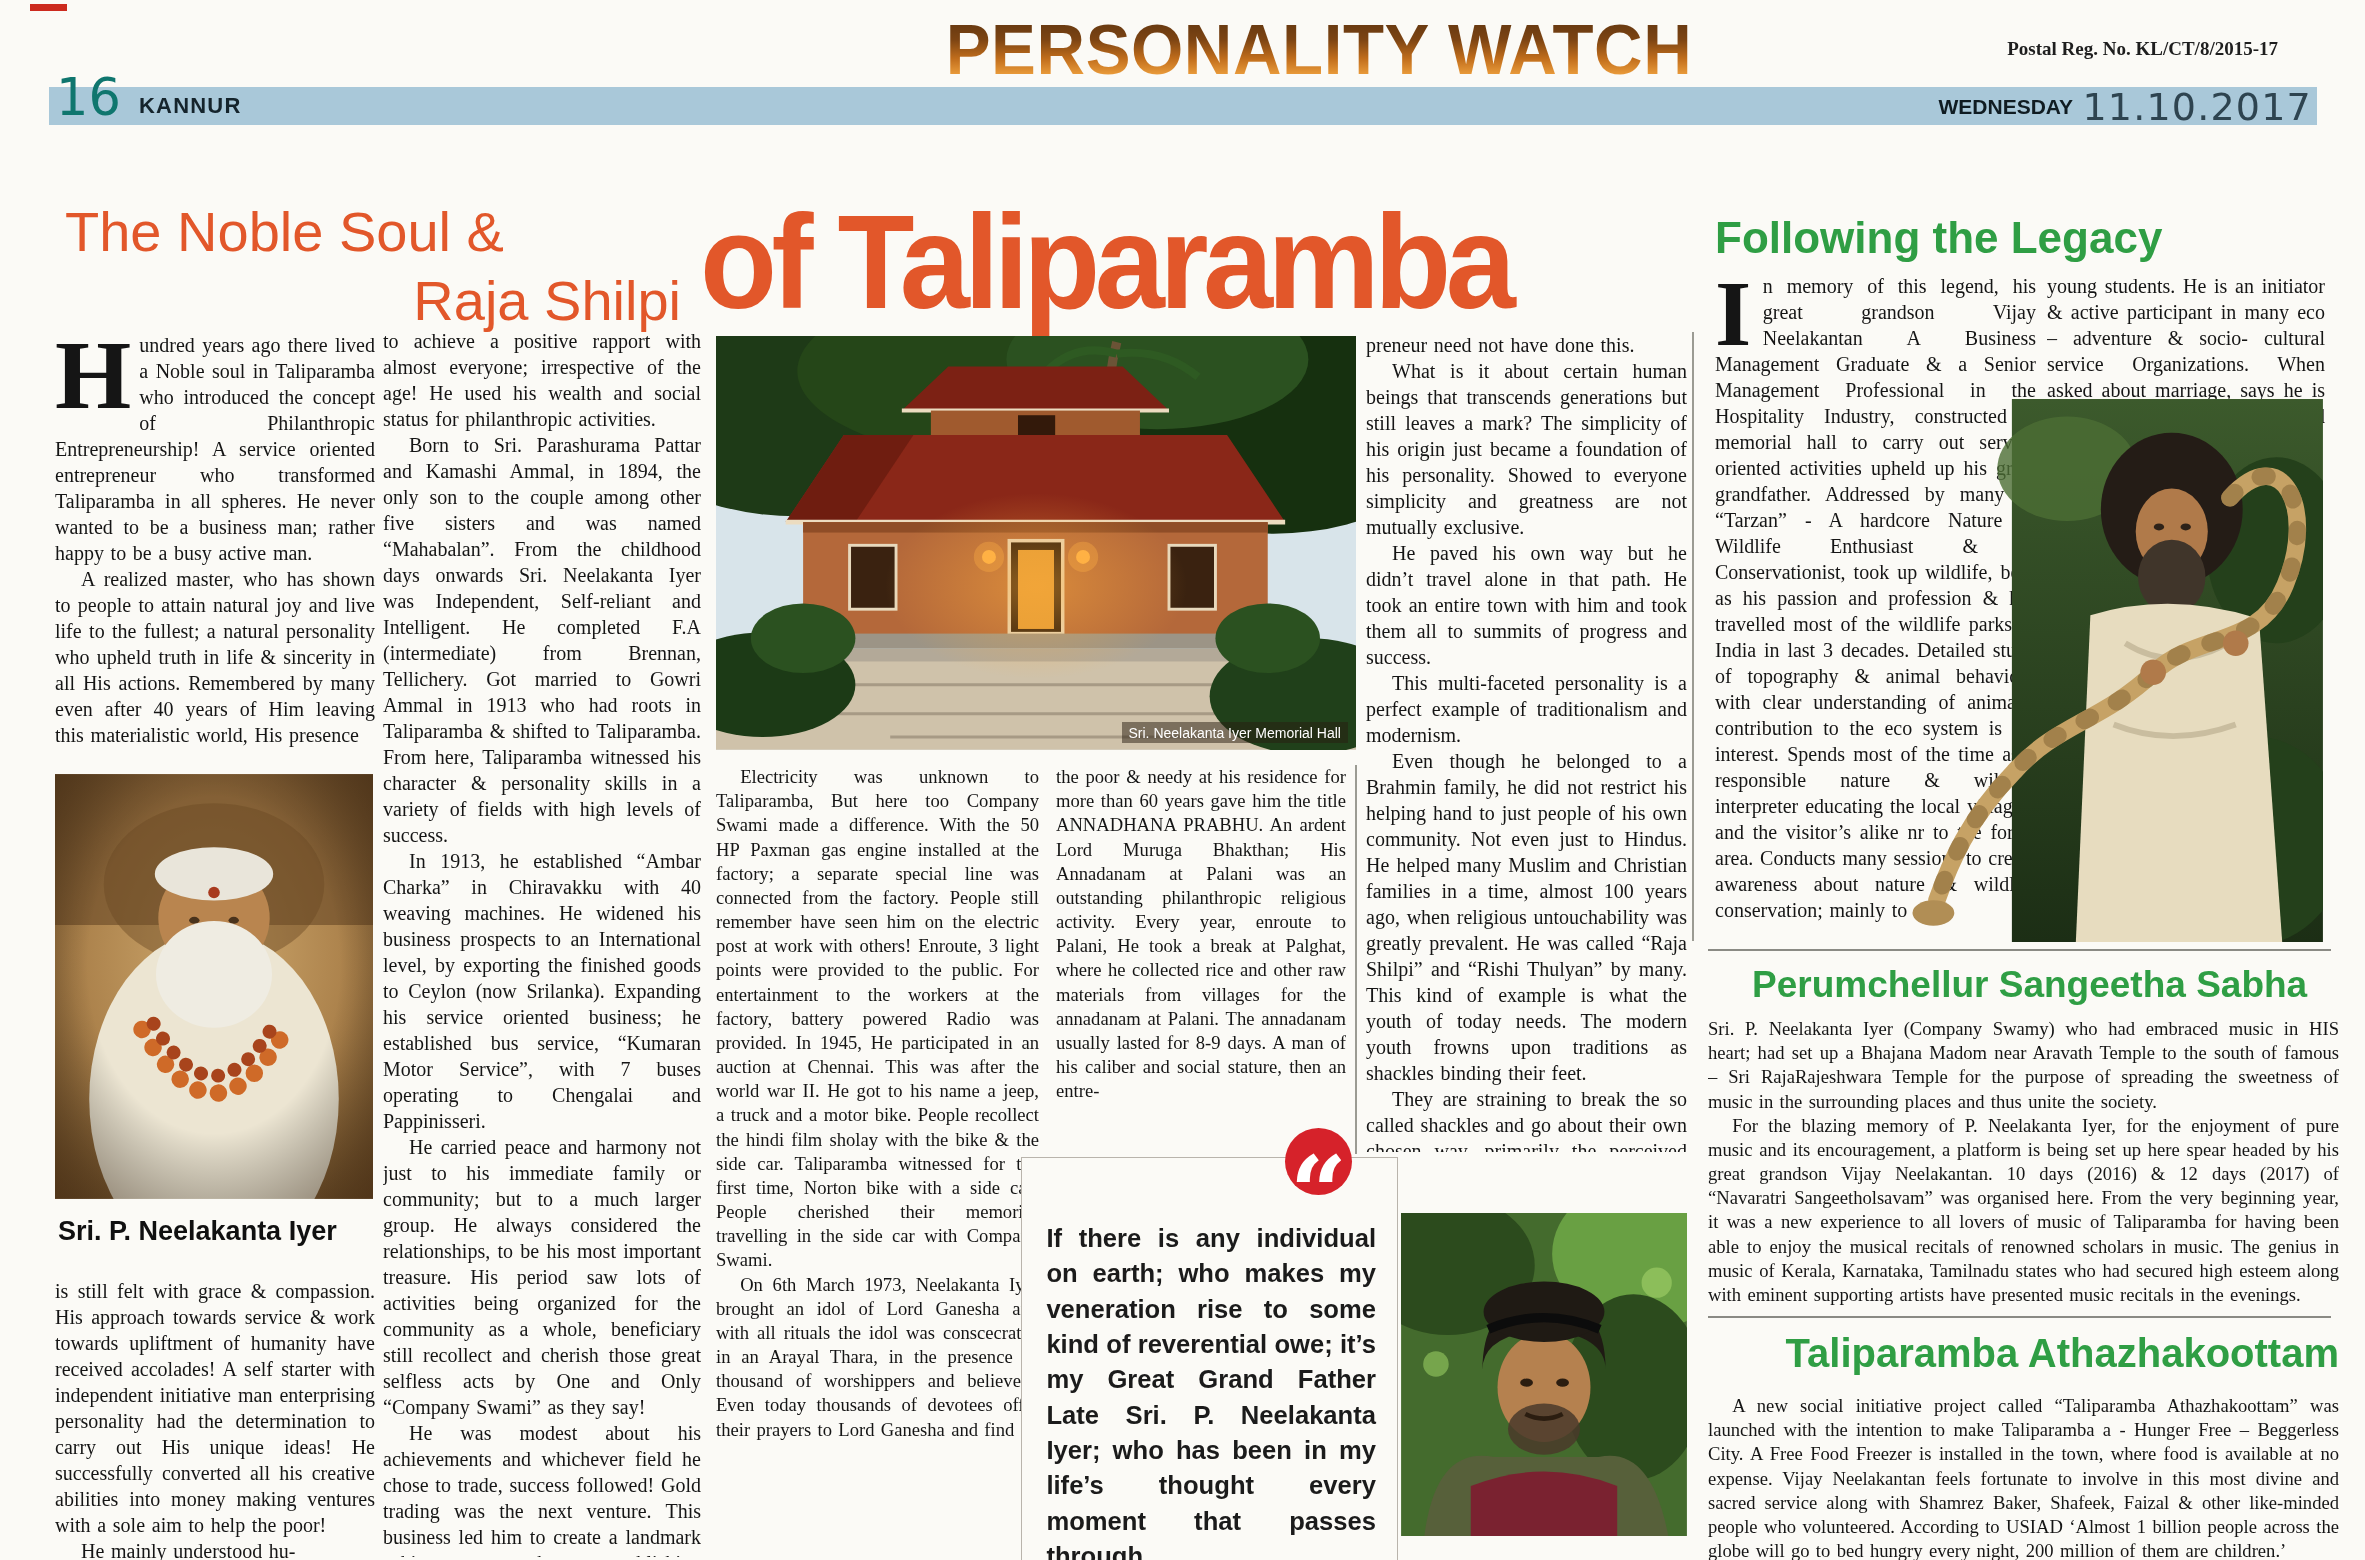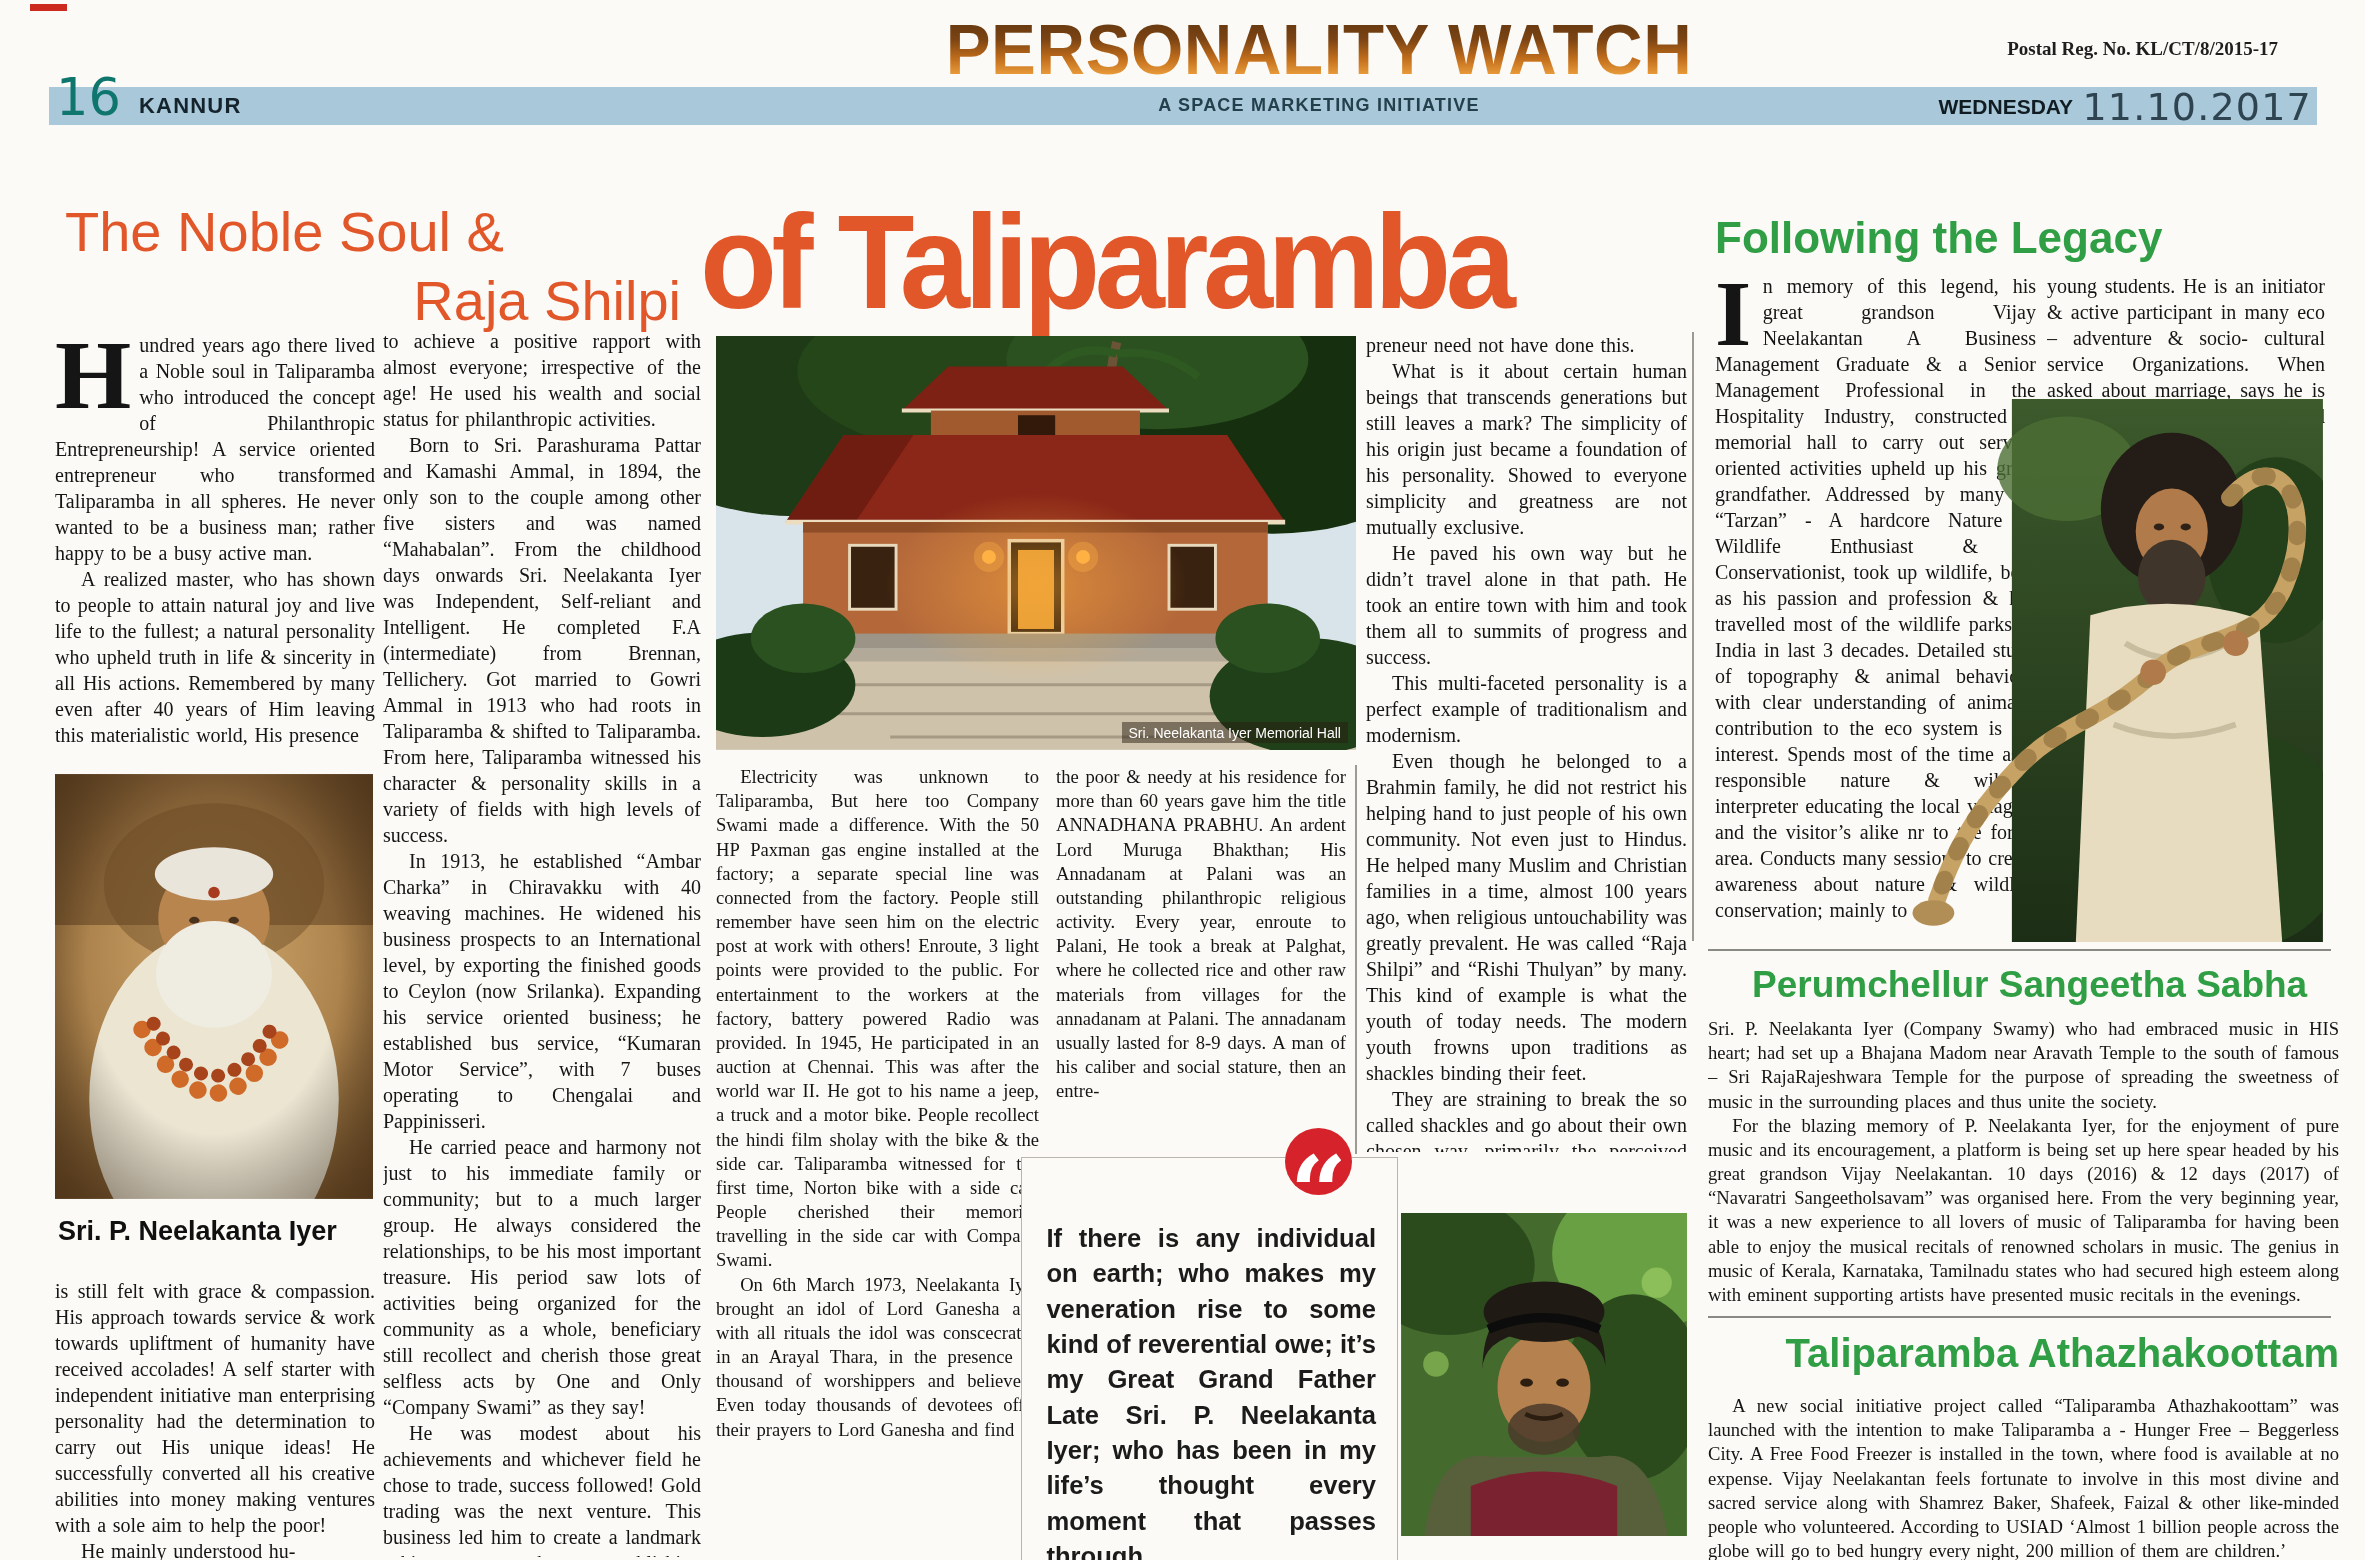--- a/index.html
+++ b/index.html
@@ -60,21 +60,20 @@
 <body>
 
 <div class="page">
 
   <div class="abs red-mark"></div>
   <div class="abs masthead-title">PERSONALITY WATCH</div>
   <div class="abs postal">Postal Reg. No. KL/CT/8/2015-17</div>
   <div class="abs topbar"></div>
   <div class="abs page-num">16</div>
   <div class="abs edition">KANNUR</div>
-  <div class="abs subtitle">A SPACE MARKETING INITIATIVE</div>
   <div class="abs datebox">
     <span class="weekday">WEDNESDAY</span>
     <span class="issue-date">11.10.2017</span>
   </div>
 
   <div class="abs hl hl1">The Noble Soul &amp;</div>
   <div class="abs hl hl2">Raja Shilpi</div>
   <div class="abs hl hl3">of Taliparamba</div>
 
   <div class="abs col" style="left:55px;top:332px;width:320px;height:437px;">

